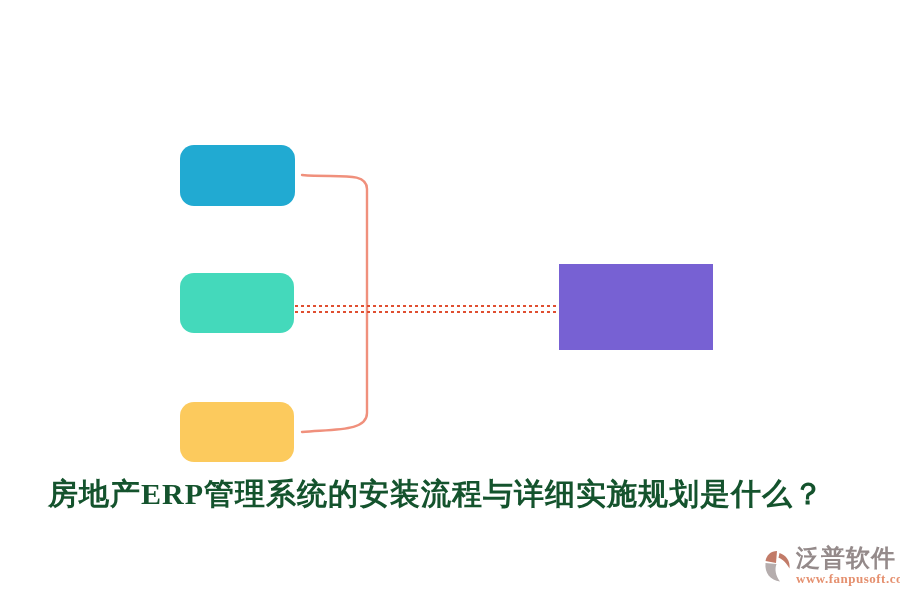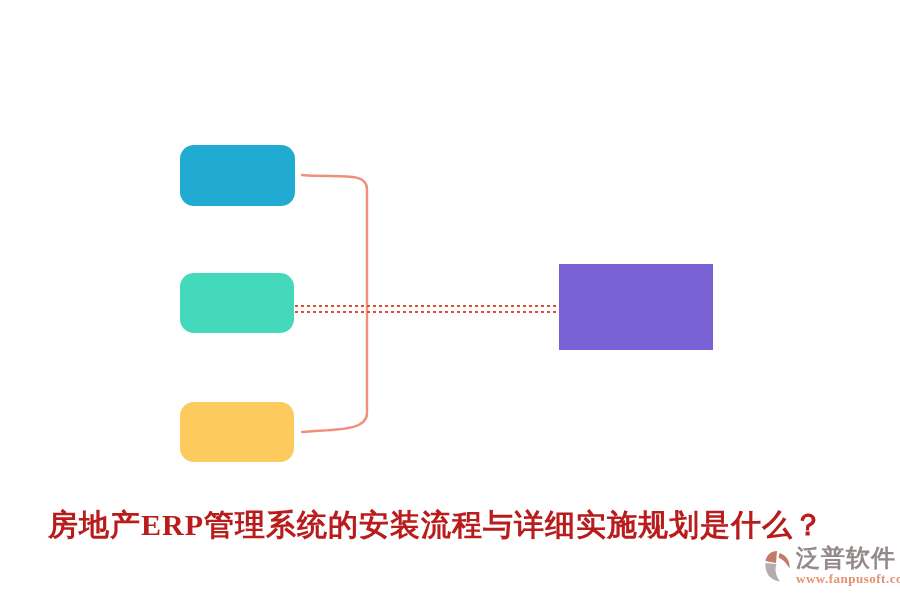--- a/index.html
+++ b/index.html
@@ -116,21 +116,21 @@
   <div class="node node-rounded node-bottom" style="background-color: rgb(252, 202, 93);"></div>
 
   <div class="node node-root" style="background-color: rgb(119, 97, 211);"></div>
 
   <svg class="bracket-svg" viewBox="0 0 90 275" aria-hidden="true">
     <path d="M 7 10 C 42 13 72 6 72 24 L 72 248 C 72 266 42 264 7 267" style="stroke: rgb(240, 144, 124);"></path>
   </svg>
 
   <div class="dashed-connector" style="--dash: #e04f31;"></div>
 
-  <h1 class="heading" style="color: #b91c1c; margin-top: 31px;">房地产ERP管理系统的安装流程与详细实施规划是什么？</h1>
+  <h1 class="heading" style="color: #14532d;">房地产ERP管理系统的安装流程与详细实施规划是什么？</h1>
 
   <div class="watermark">
     <svg class="watermark-icon" viewBox="0 0 32 44" aria-hidden="true">
       <path d="M15 6 C9 6 4.5 10 3.5 16 L14 18 Z" fill="#c27b68"></path>
       <path d="M3.5 18 C2.5 28 8.5 35.5 18 36.5 C13.5 30.5 12.5 24 14.5 19 Z" fill="#b5adad"></path>
       <path d="M17.5 8 C24 10 28.5 16 27.5 23.5 C24.5 18 20.5 14 16.5 12.8 Z" fill="#c27b68"></path>
     </svg>
     <div class="watermark-text">
       <div class="watermark-brand" style="color: rgb(148, 138, 138);">泛普软件</div>
       <div class="watermark-url" style="color: rgb(229, 144, 111);">www.fanpusoft.com</div>

